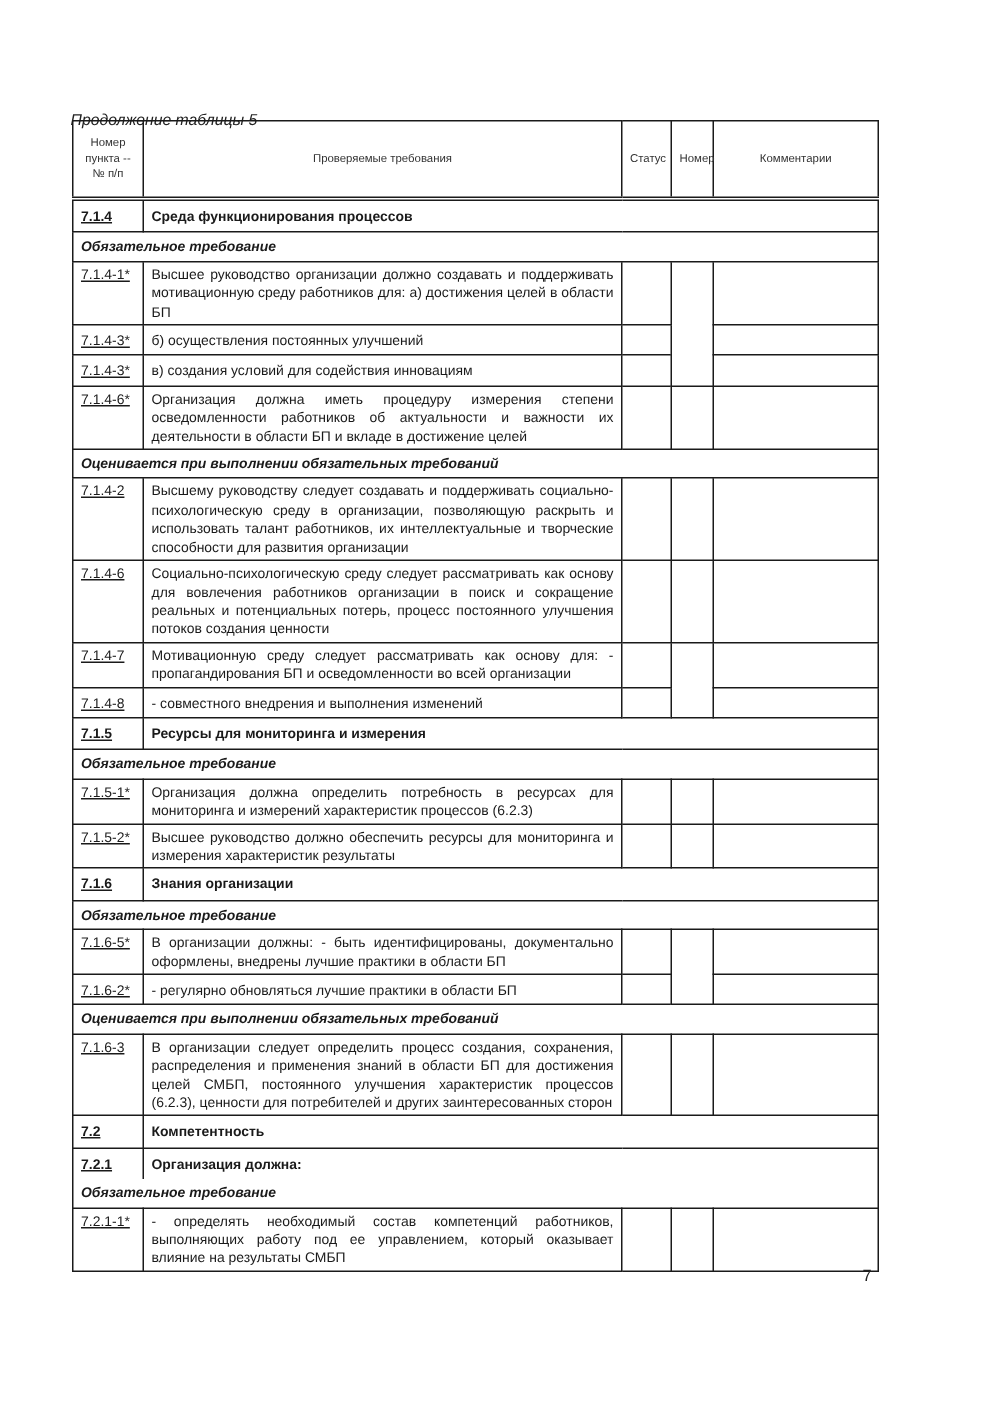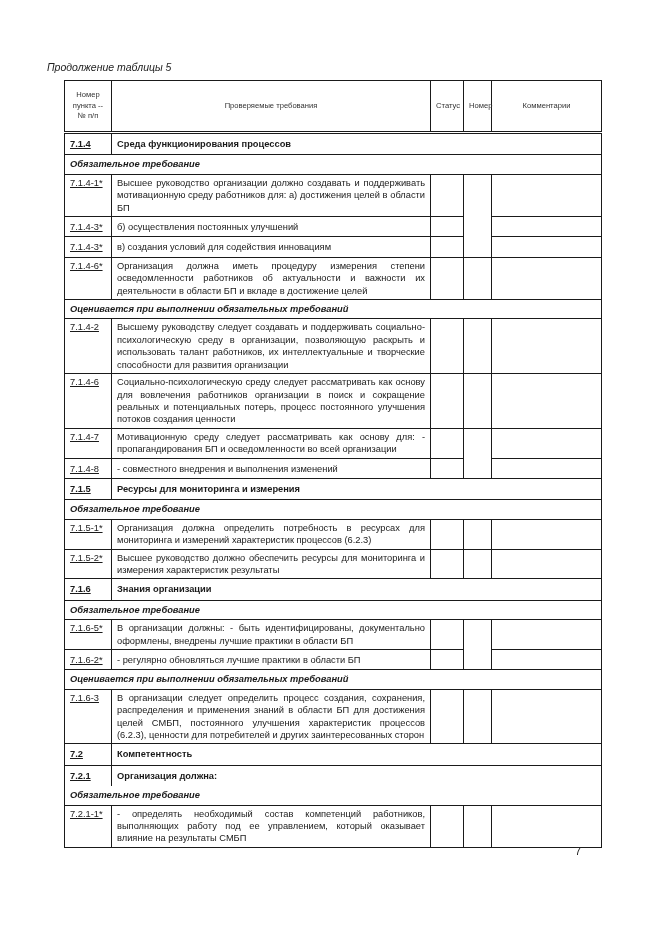--- a/index.html
+++ b/index.html
@@ -1,18 +1,18 @@
 <!DOCTYPE html>
 <html><head>
   <meta charset="utf-8">
   <style>
     html, body { margin: 0; padding: 0; background: #ffffff; }
     body { width: 661px; height: 935px; position: relative; font-family: "Liberation Sans", sans-serif; color: #1a1a1a; overflow: hidden; }
-    .caption { position: absolute; left: 47px; top: 61px; font-size: 10.5px; font-style: italic; color: #222; }
-    table.main { position: absolute; left: 64px; top: 80px; width: 537px; border-collapse: collapse; table-layout: fixed; font-size: 9.3px; line-height: 12.4px; border-radius: 20px; }
+    .caption { position: absolute; left: 47px; top: 74px; font-size: 10.5px; font-style: italic; color: #222; }
+    table.main { position: absolute; left: 48px; top: 80px; width: 537px; border-collapse: collapse; table-layout: fixed; font-size: 9.3px; line-height: 12.4px; border-radius: 20px; }
     table.main td, table.main th { border: 1px solid #1a1a1a; padding: 2px 5px; vertical-align: top; }
     col.c1 { width: 47px; } col.c2 { width: 319px; } col.c3 { width: 33px; } col.c4 { width: 28px; } col.c5 { width: 110px; }
     th { font-weight: normal; font-size: 7.6px; line-height: 10.5px; vertical-align: middle !important; text-align: center; color: #333; height: 46px; }
     tr.head th { border-bottom: 3px double #1a1a1a; }
     td.num { padding-left: 3px; padding-right: 1px; white-space: nowrap; text-decoration: underline; }
     td.txt { text-align: justify; }
     tr.section td { font-weight: bold; padding-top: 4px; padding-bottom: 4px; }
     tr.sub td { font-weight: bold; font-style: italic; text-align: left; padding-top: 3px; padding-bottom: 3px; }
     tr.single td { padding-top: 4px; padding-bottom: 3px; }
     tr.noborder-bottom td { border-bottom: none; }

